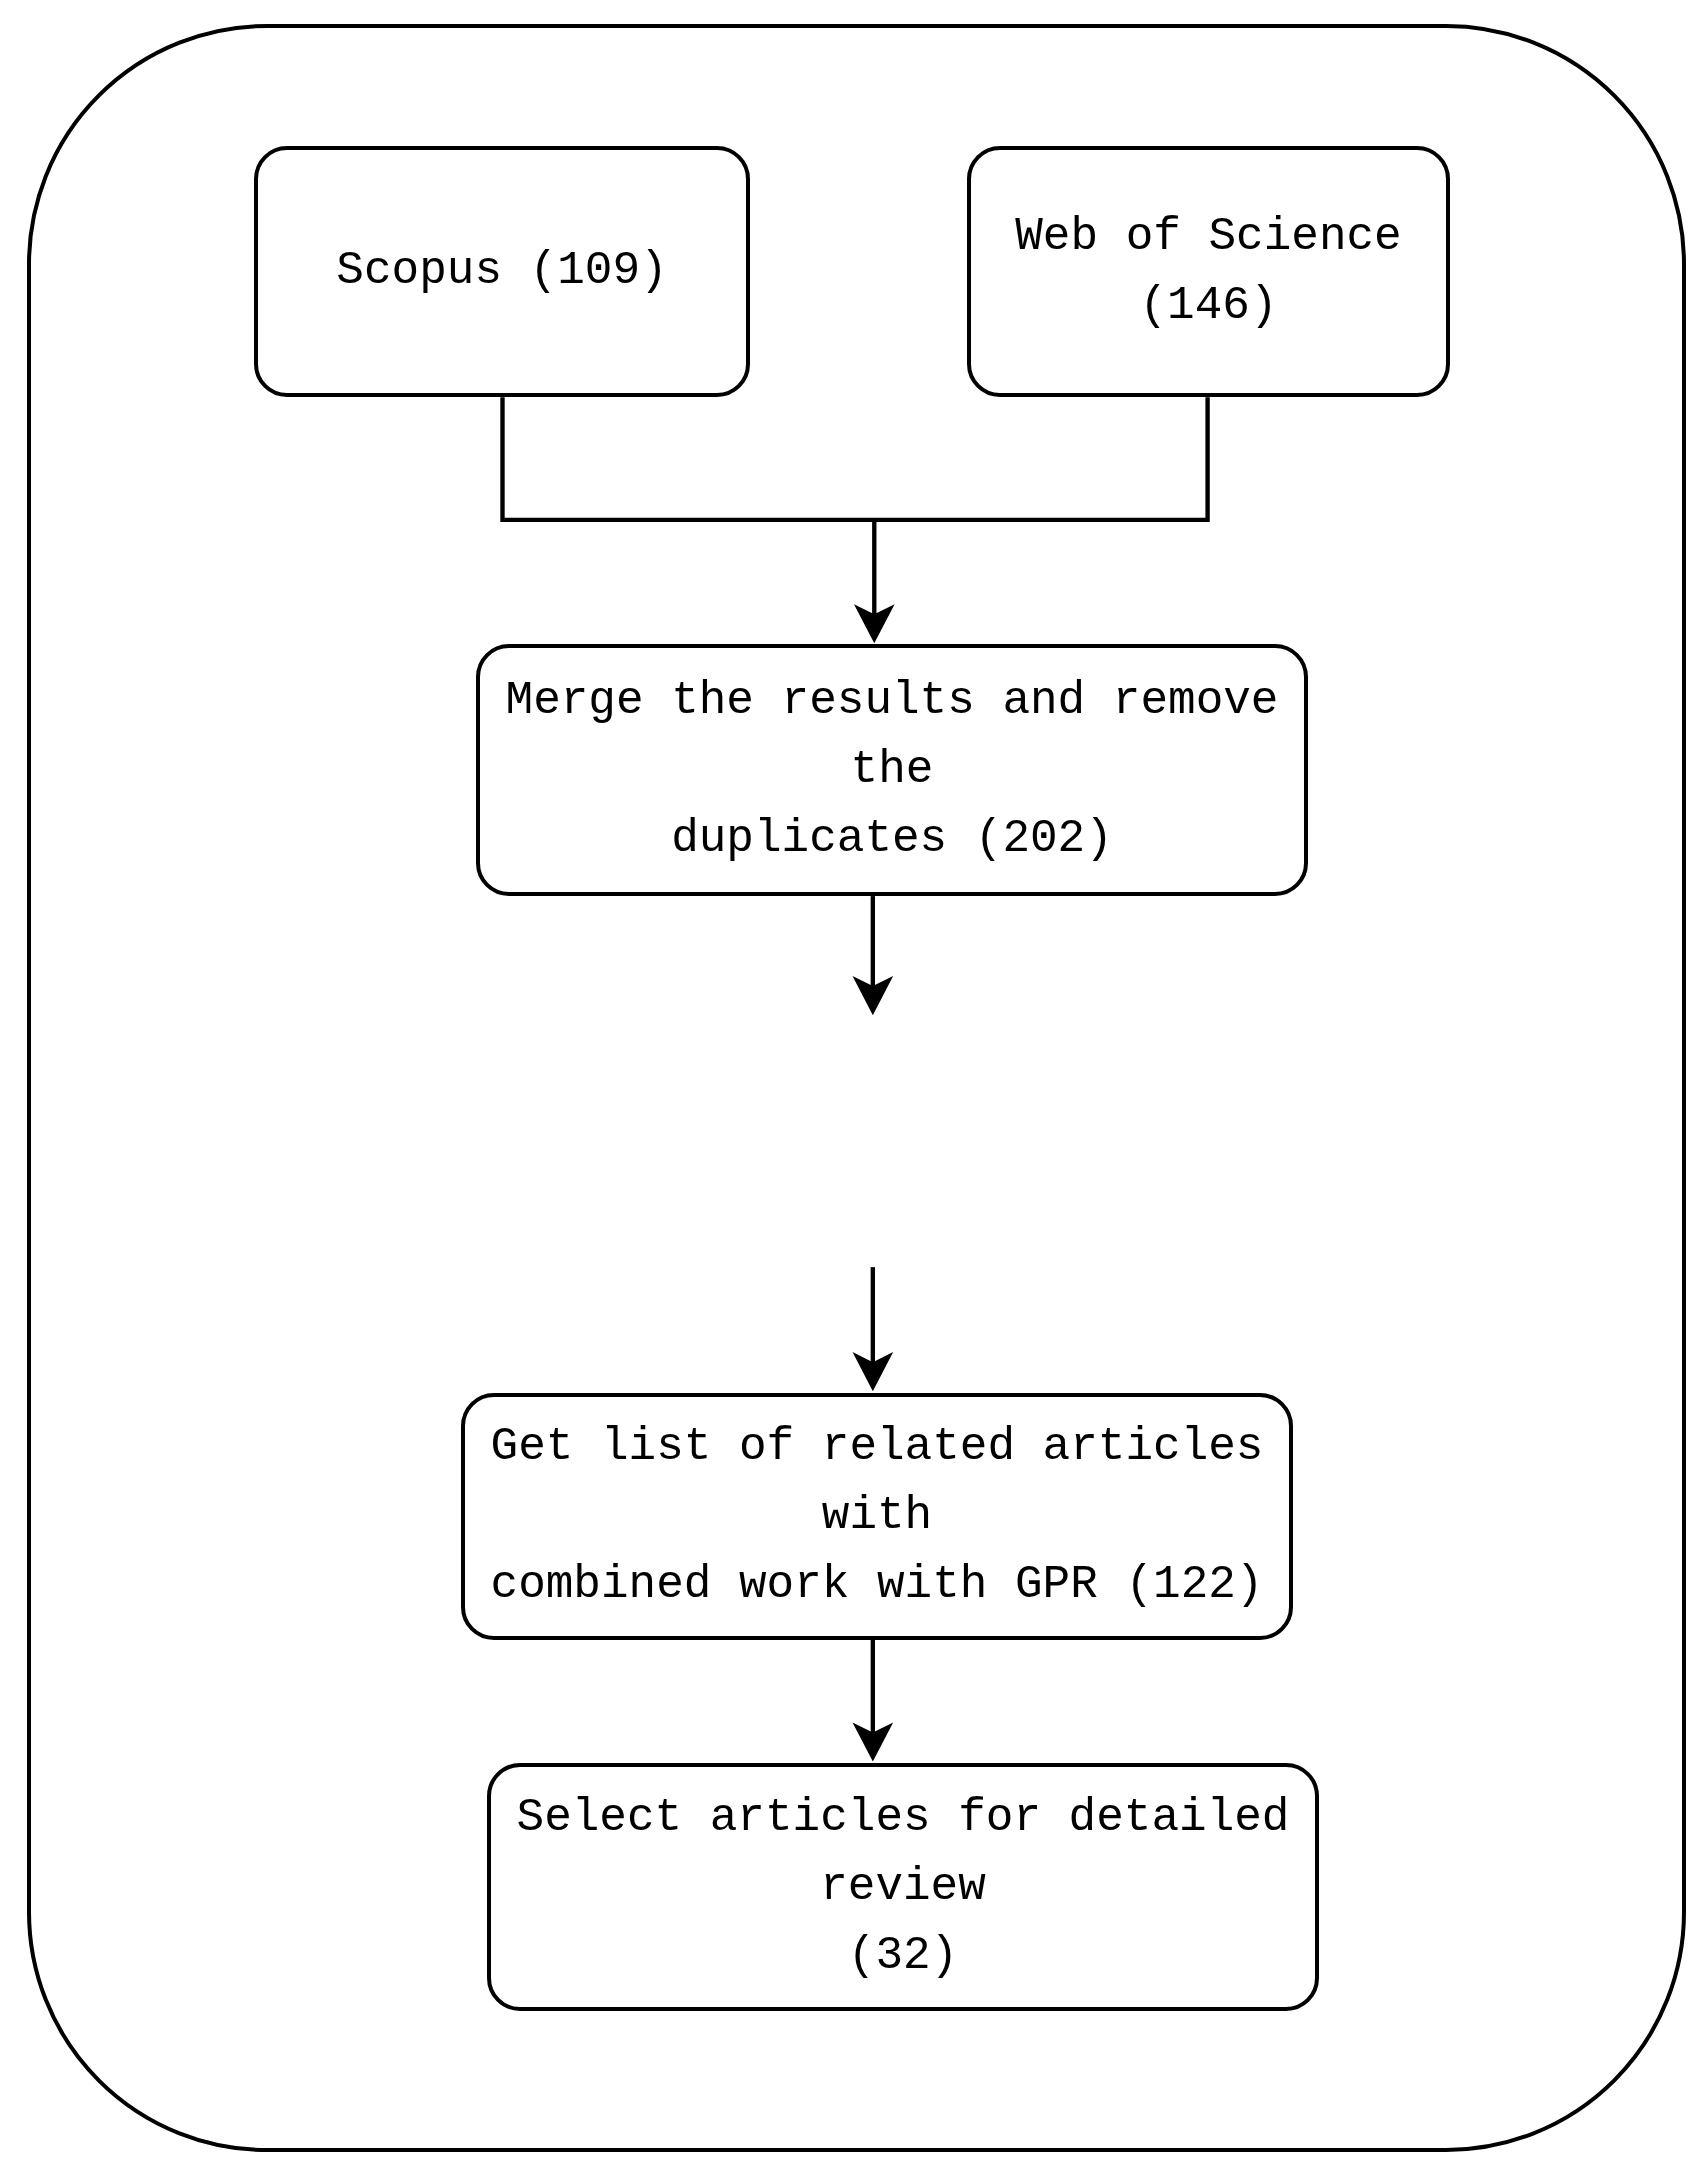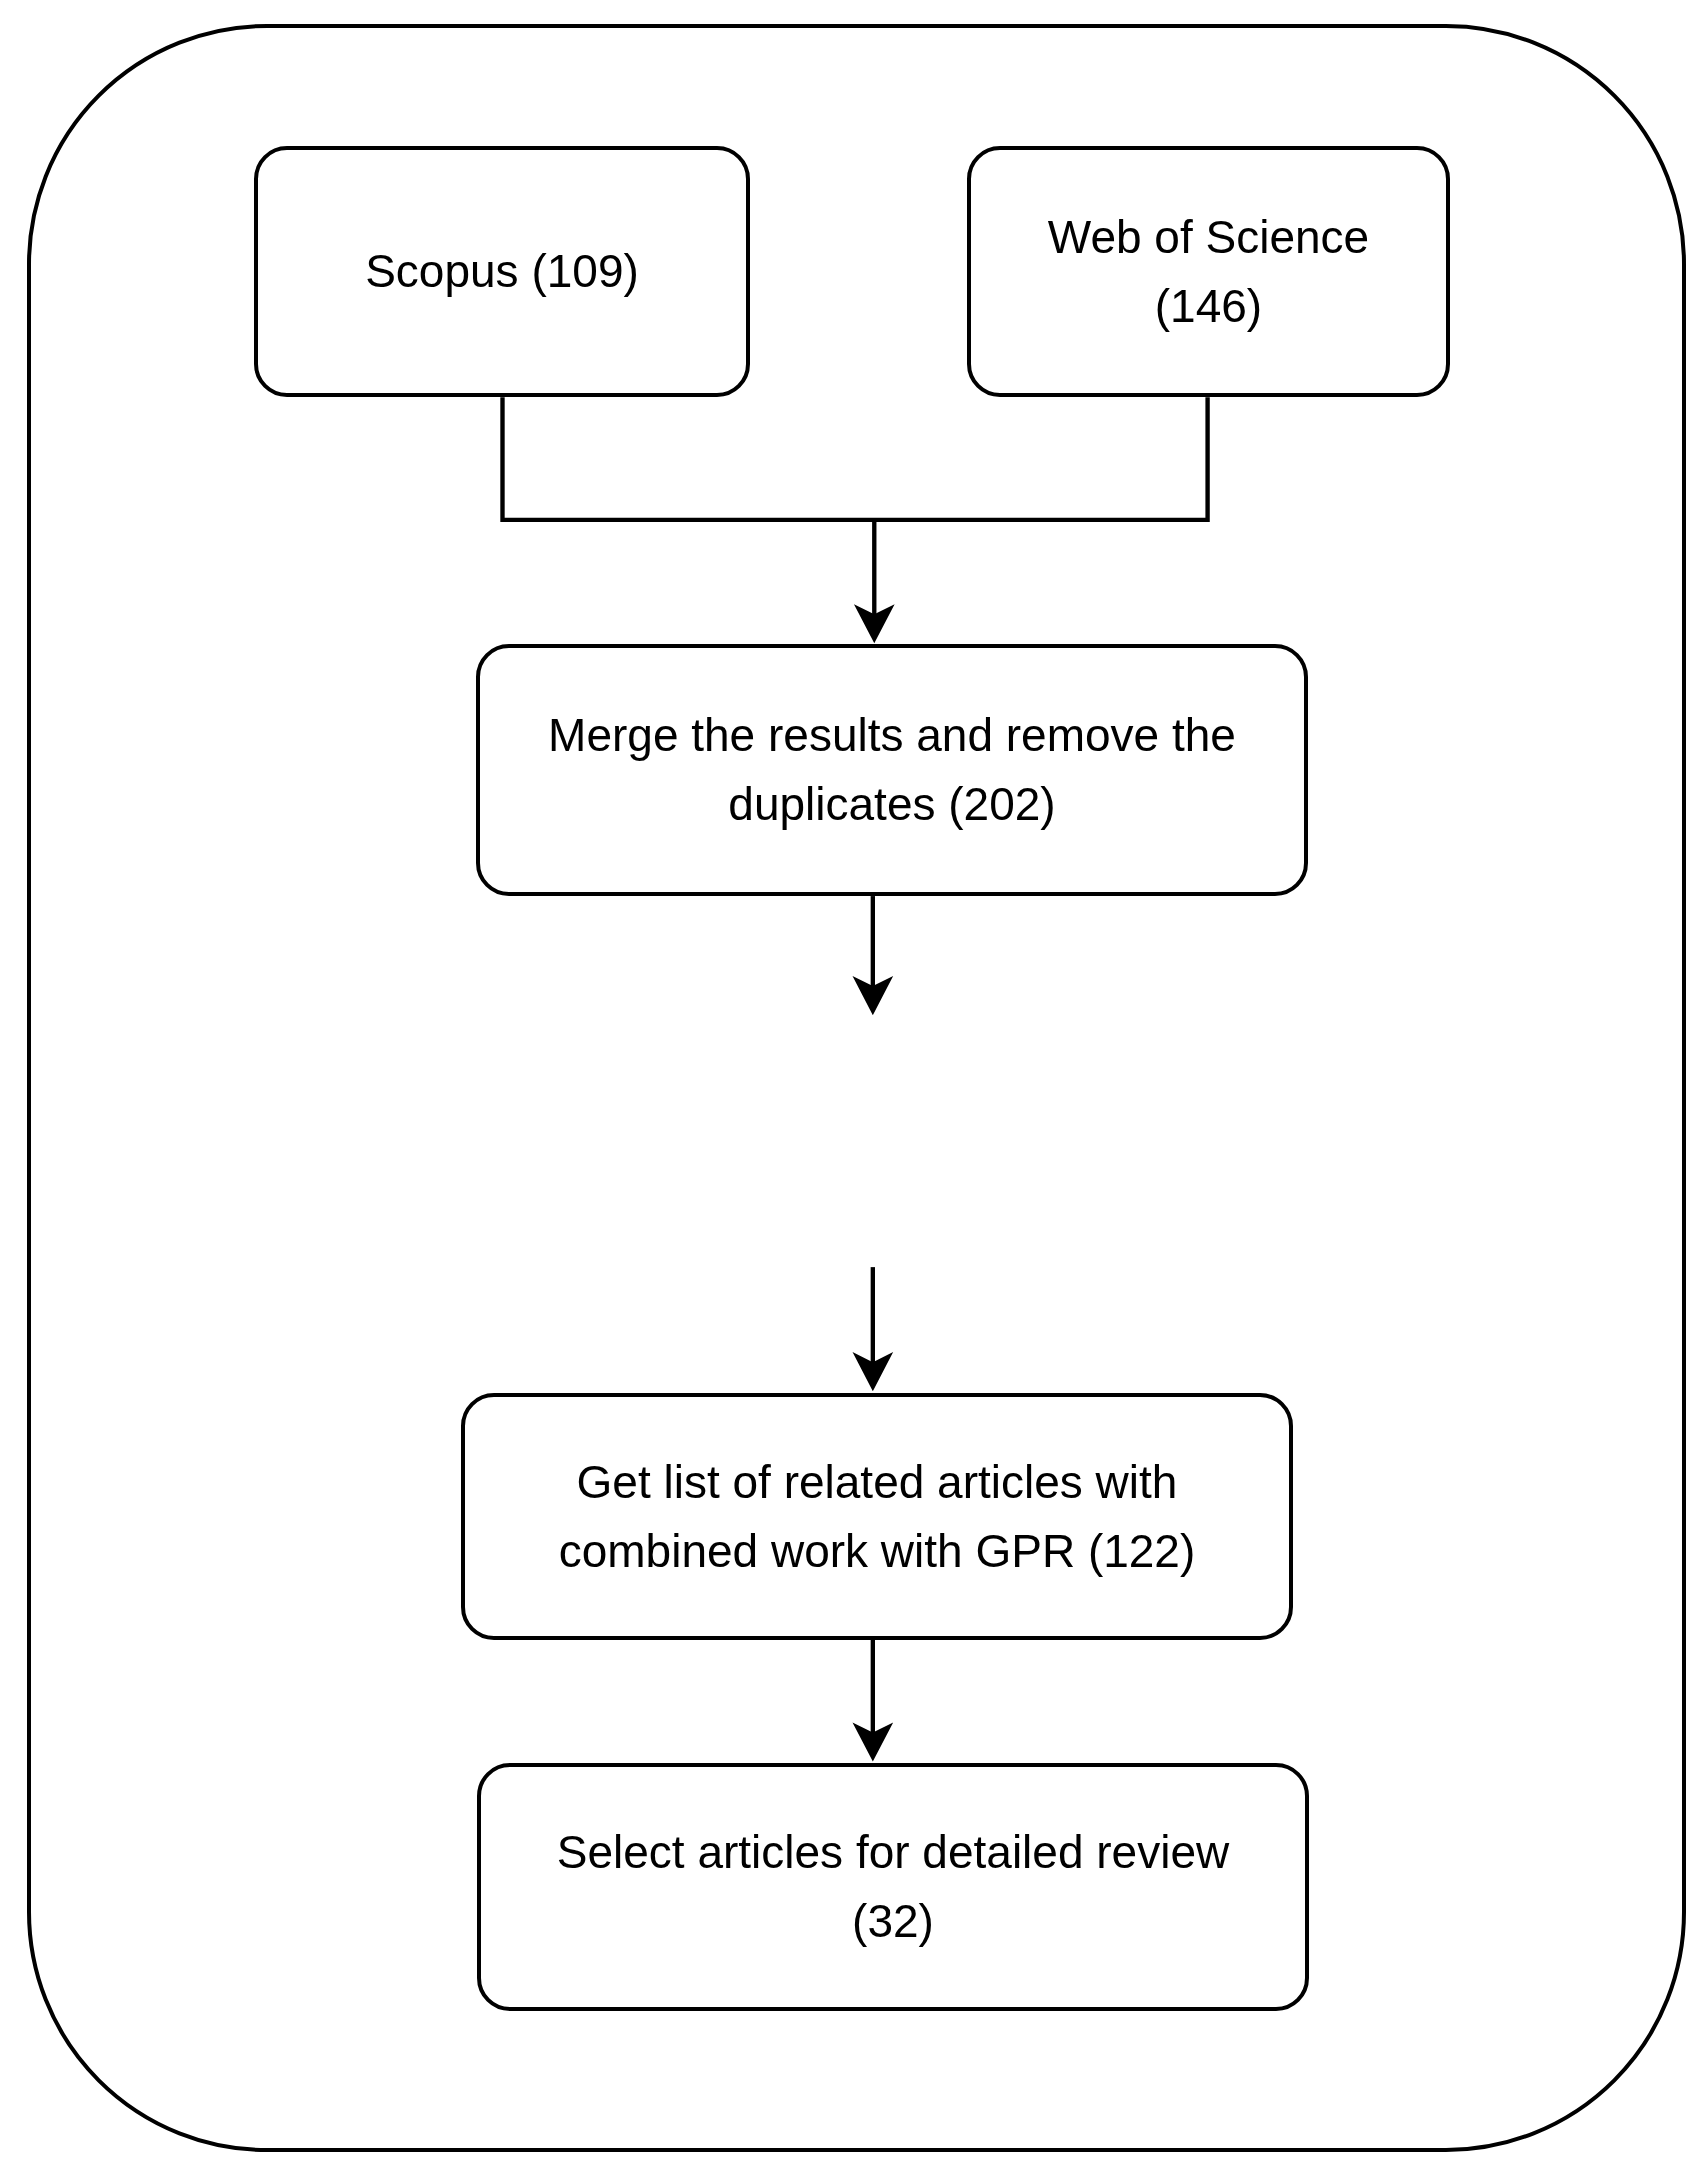--- a/index.html
+++ b/index.html
@@ -6,21 +6,21 @@
     --stroke:#000000;
     --fill:#ffffff;
     --text:#000000;
   }
   html,body{margin:0;padding:0;background:#ffffff;}
   .canvas{
     position:relative;
     width:1705px;
     height:2161px;
     background:var(--fill);
-    font-family:Liberation Sans, sans-serif;
+    font-family:Liberation Mono, monospace;
     overflow:hidden;
   }
   .frame{
     position:absolute;
     left:27px; top:24px;
     width:1659px; height:2128px;
     border:4.4px solid var(--stroke);
     border-radius:240px;
     box-sizing:border-box;
     background:transparent;
@@ -59,21 +59,21 @@
     line-height:1.5;
     color:var(--text);
     white-space:pre-line;
   }
   
   #n-scopus {left:254px;  top:146px;  width:496px;  height:251px;}
   #n-wos    {left:967px; top:146px;  width:483px;  height:251px;}
   #n-merge  {left:463px;  top:644px;  width:832px; height:252px;margin-left:13px;}
   #n-remove {left:461px;  top:1017px; width:832px; height:251px;}
   #n-getlist{left:461px;  top:1393px; width:832px; height:247px;}
-  #n-select {left:477px;  top:1763px; width:832px; height:248px;}
+  #n-select {left:487px;  top:1763px; width:832px; height:248px;}
 </style>
 </head>
 <body>
 
 <div class="canvas">
 
   <div class="frame"></div>
 
   <svg class="wires" viewBox="0 0 2348 2976" aria-hidden="true">
 

